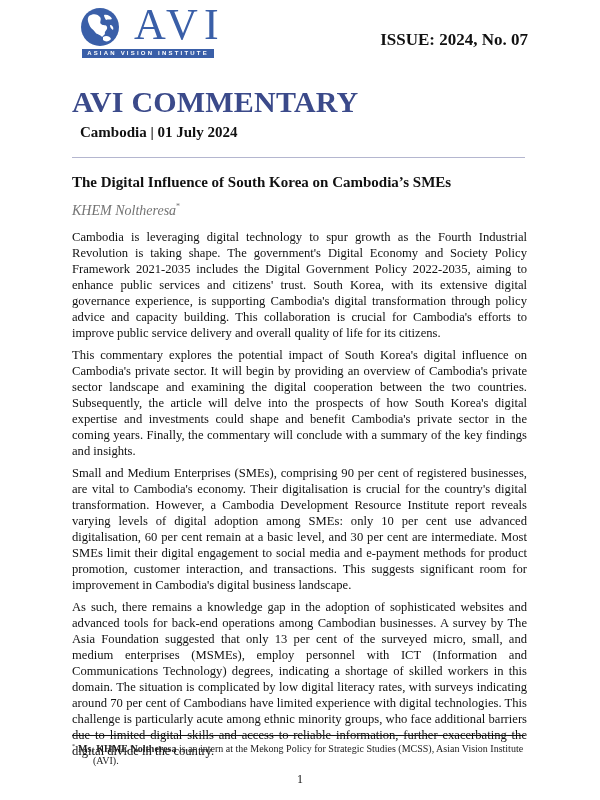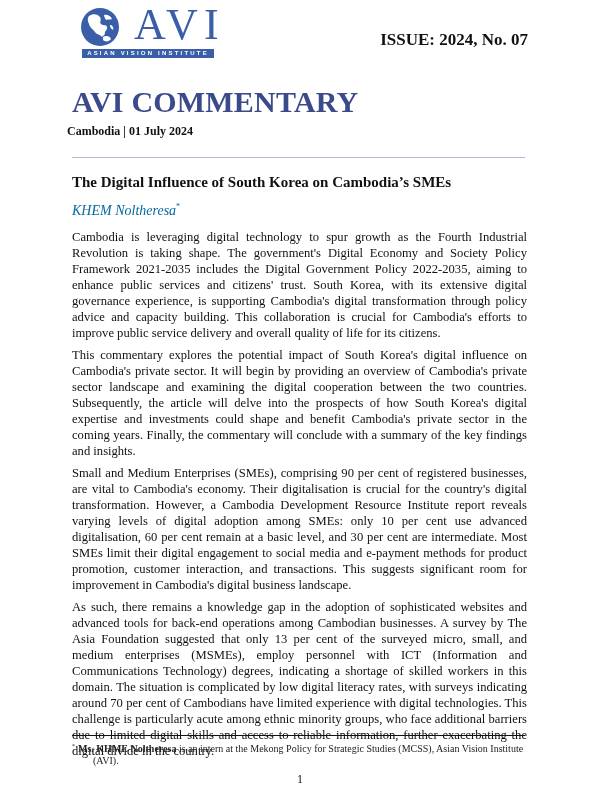--- a/index.html
+++ b/index.html
@@ -69,23 +69,23 @@
       left: 72px;
       top: 85px;
       font-size: 30px;
       font-weight: bold;
       color: #3b4a8a;
       letter-spacing: 0.2px;
       text-align: center;
     }
     .dateline {
       position: absolute;
-      left: 67px;
+      left: 80px;
       top: 124px;
-      font-size: 12px;
+      font-size: 15px;
       font-weight: bold;
     }
     .divider {
       position: absolute;
       left: 72px;
       top: 157px;
       width: 453px;
       height: 1px;
       background: #b4b6cf;
     }
@@ -96,21 +96,21 @@
       font-size: 15px;
       font-weight: bold;
       white-space: nowrap;
     }
     .author {
       position: absolute;
       left: 72px;
       top: 202px;
       font-size: 14px;
       font-style: italic;
-      color: #0369a1;
+      color: #737373;
     }
     .author sup {
       font-size: 8px;
       font-style: normal;
       vertical-align: 6px;
     }
     .body {
       position: absolute;
       left: 72px;
       top: 229px;

